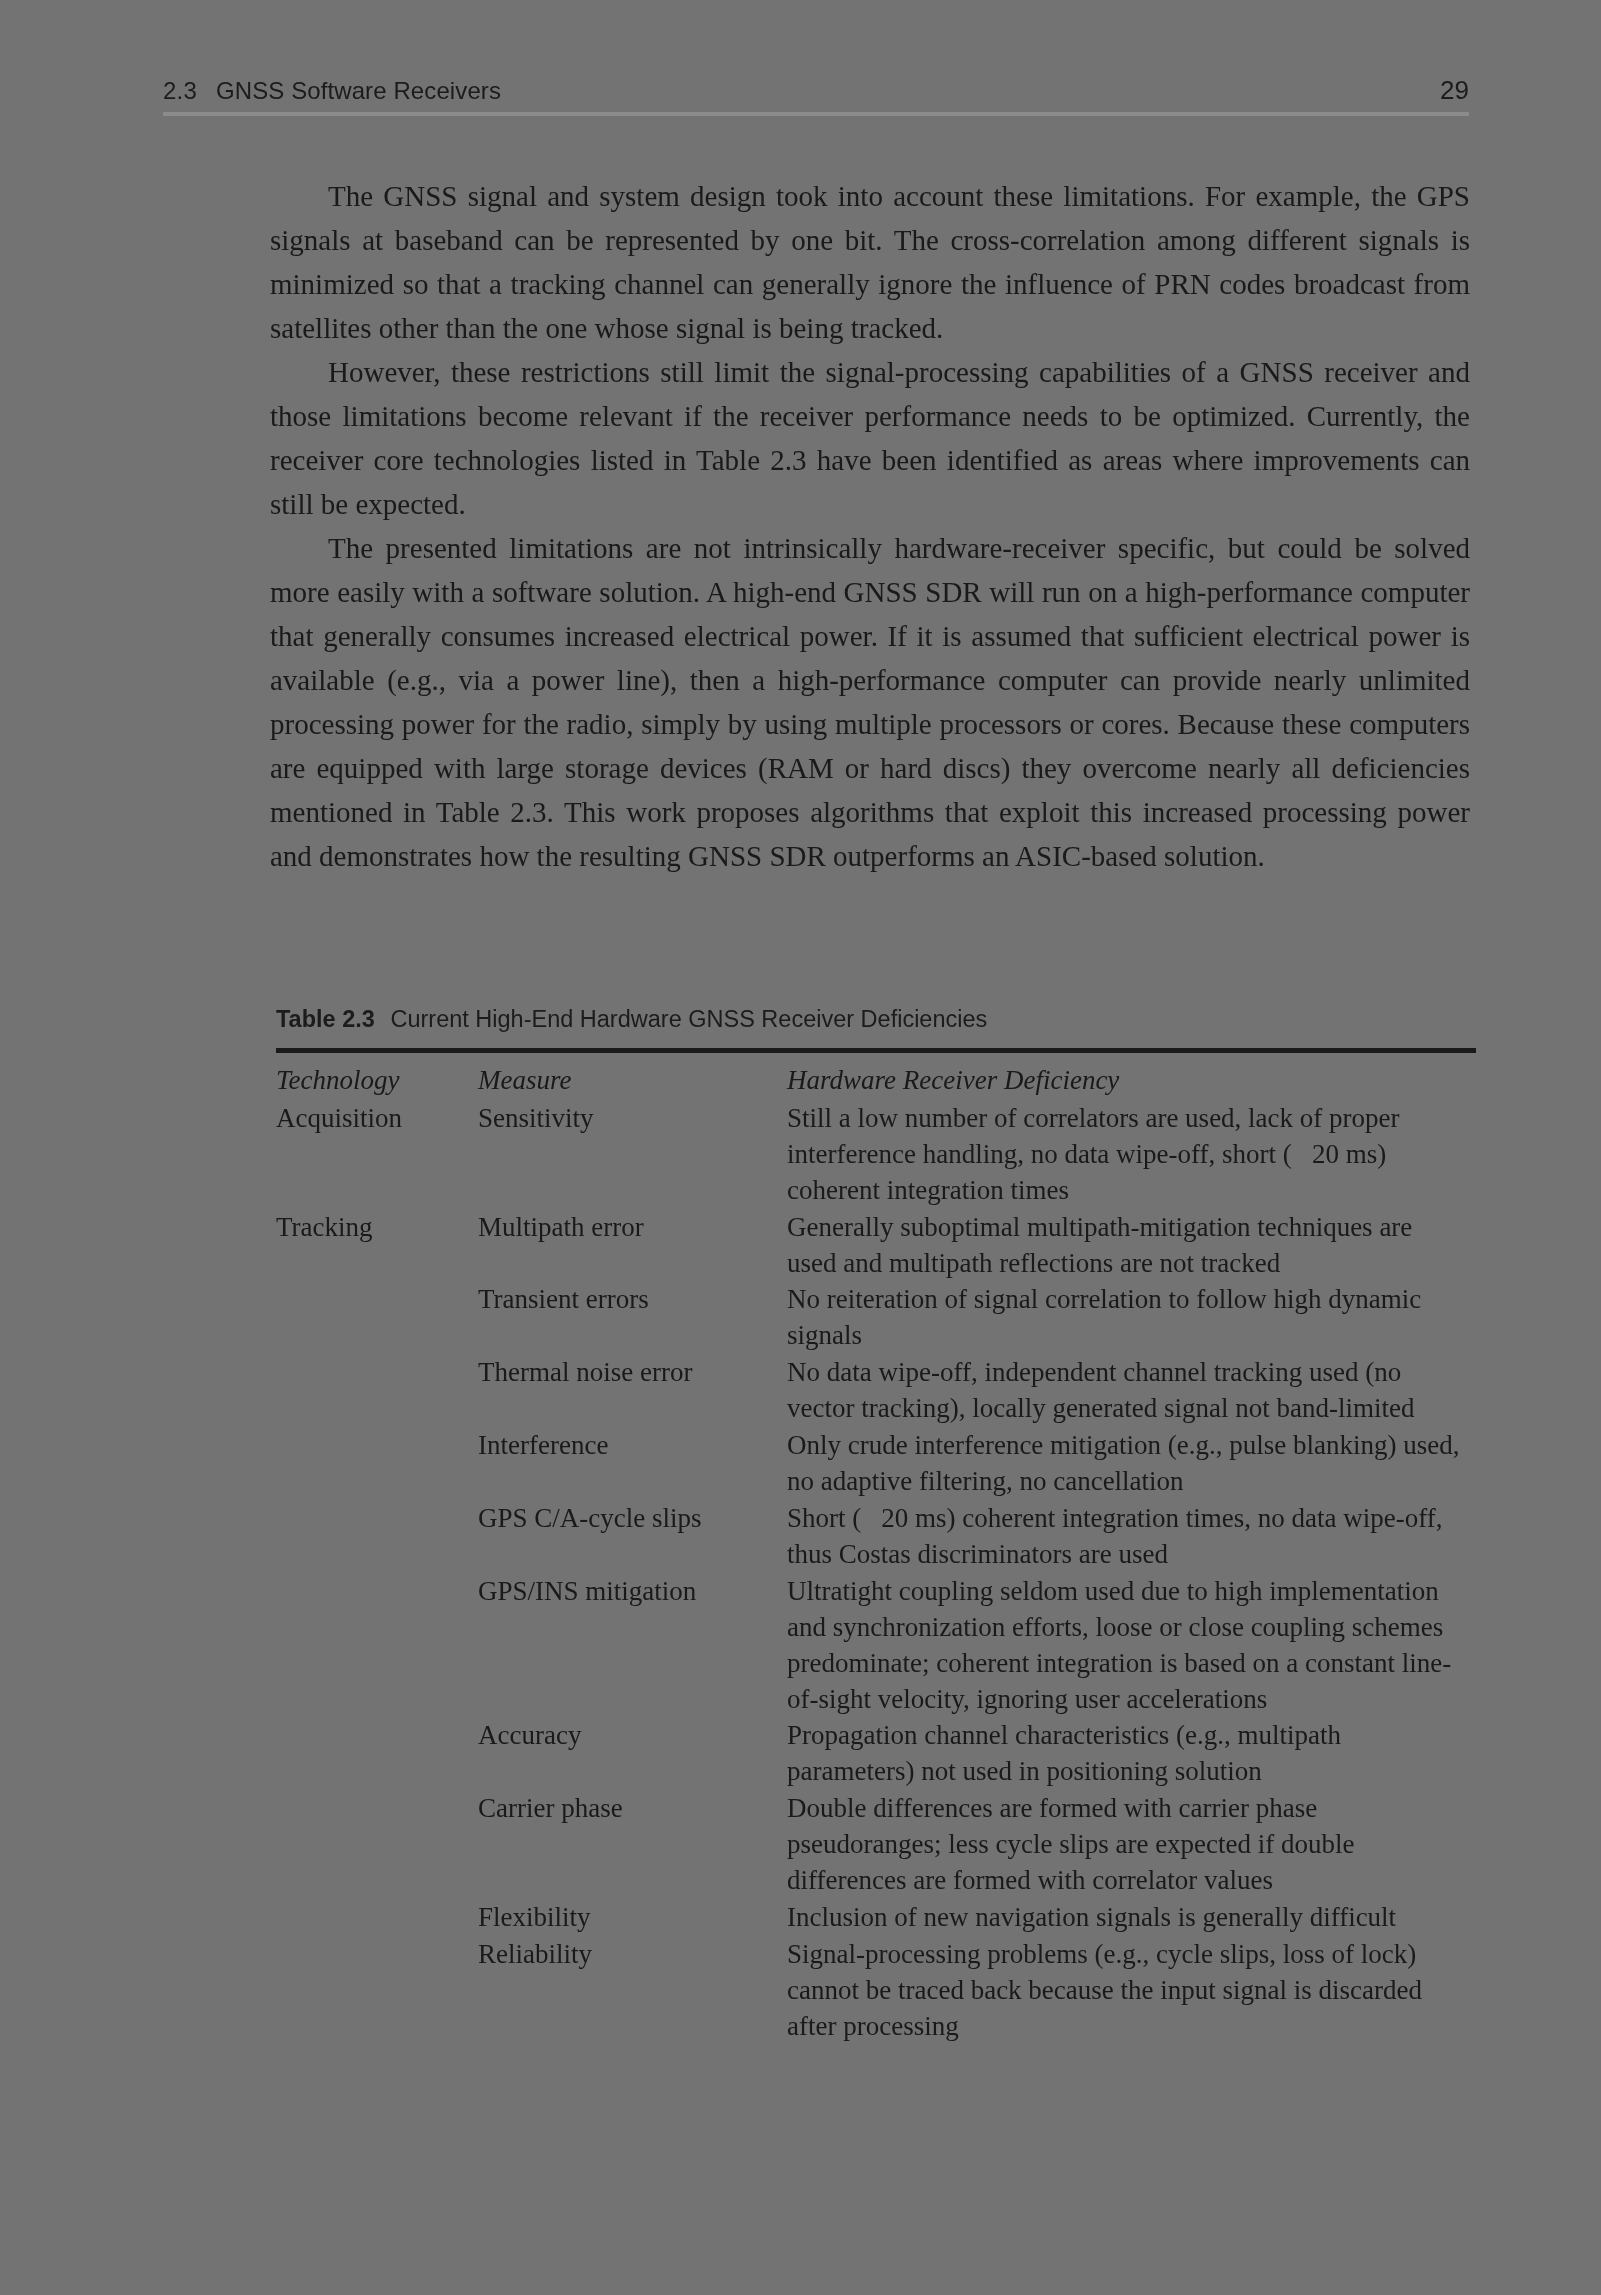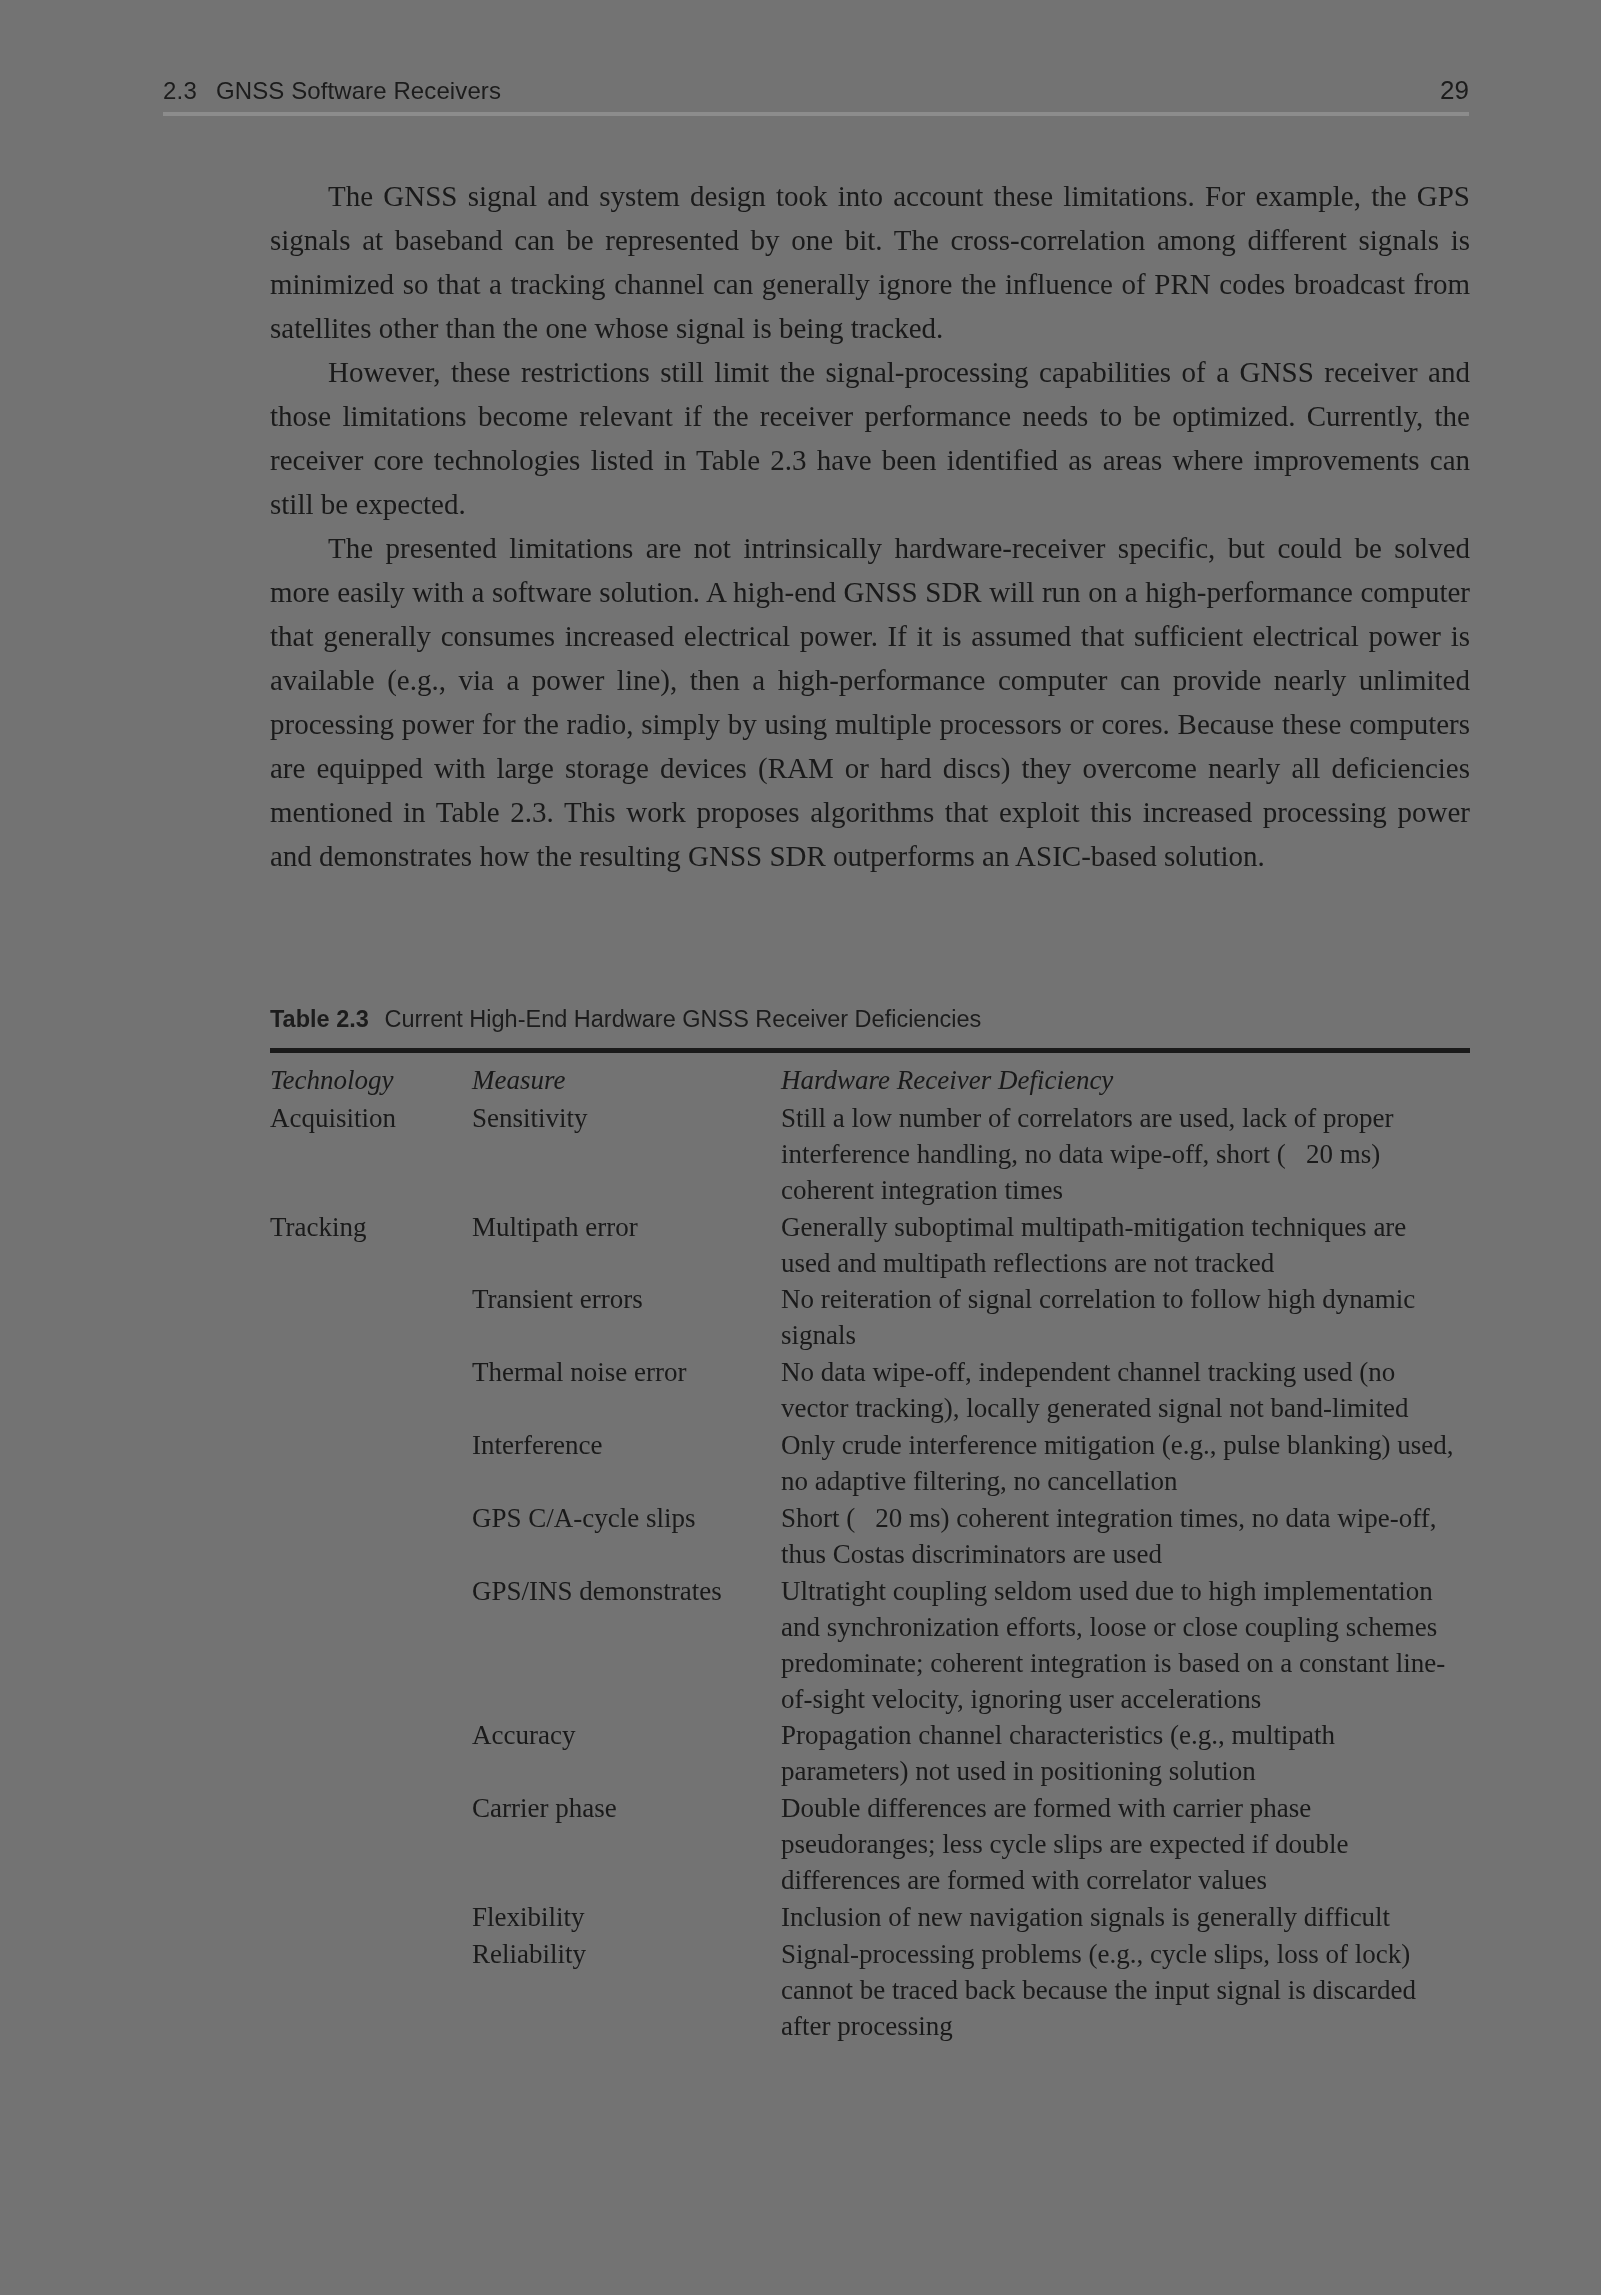--- a/index.html
+++ b/index.html
@@ -69,21 +69,21 @@
     hyphens: manual;
     -webkit-hyphens: manual;
   }
   p.para + p.para {
     margin-top: 0;
   }
 
   
   .table-block {
     position: absolute;
-    left: 270px;
+    left: 276px;
     top: 1006px;
     width: 1200px;
   }
   .table-caption {
     font-family: "Liberation Sans", sans-serif;
     font-size: 23.5px;
     color: #1c1c1c;
     margin-bottom: 15px;
     white-space: nowrap;
   }
@@ -195,21 +195,21 @@
             <td class="measure">Interference</td>
             <td>Only crude interference mitigation (e.g., pulse blanking) used, no adaptive filtering, no cancellation</td>
           </tr>
           <tr>
             <td class="tech"></td>
             <td class="measure">GPS C/A-cycle slips</td>
             <td>Short (<span class="missing-glyph"></span> 20 ms) coherent integration times, no data wipe-off, thus Costas discriminators are used</td>
           </tr>
           <tr>
             <td class="tech"></td>
-            <td class="measure">GPS/INS demonstrates</td>
+            <td class="measure">GPS/INS mitigation</td>
             <td>Ultratight coupling seldom used due to high implementation and synchronization efforts, loose or close coupling schemes predominate; coherent integration is based on a constant line-of-sight velocity, ignoring user accelerations</td>
           </tr>
           <tr>
             <td class="tech"></td>
             <td class="measure">Accuracy</td>
             <td>Propagation channel characteristics (e.g., multipath parameters) not used in positioning solution</td>
           </tr>
           <tr>
             <td class="tech"></td>
             <td class="measure">Carrier phase</td>

